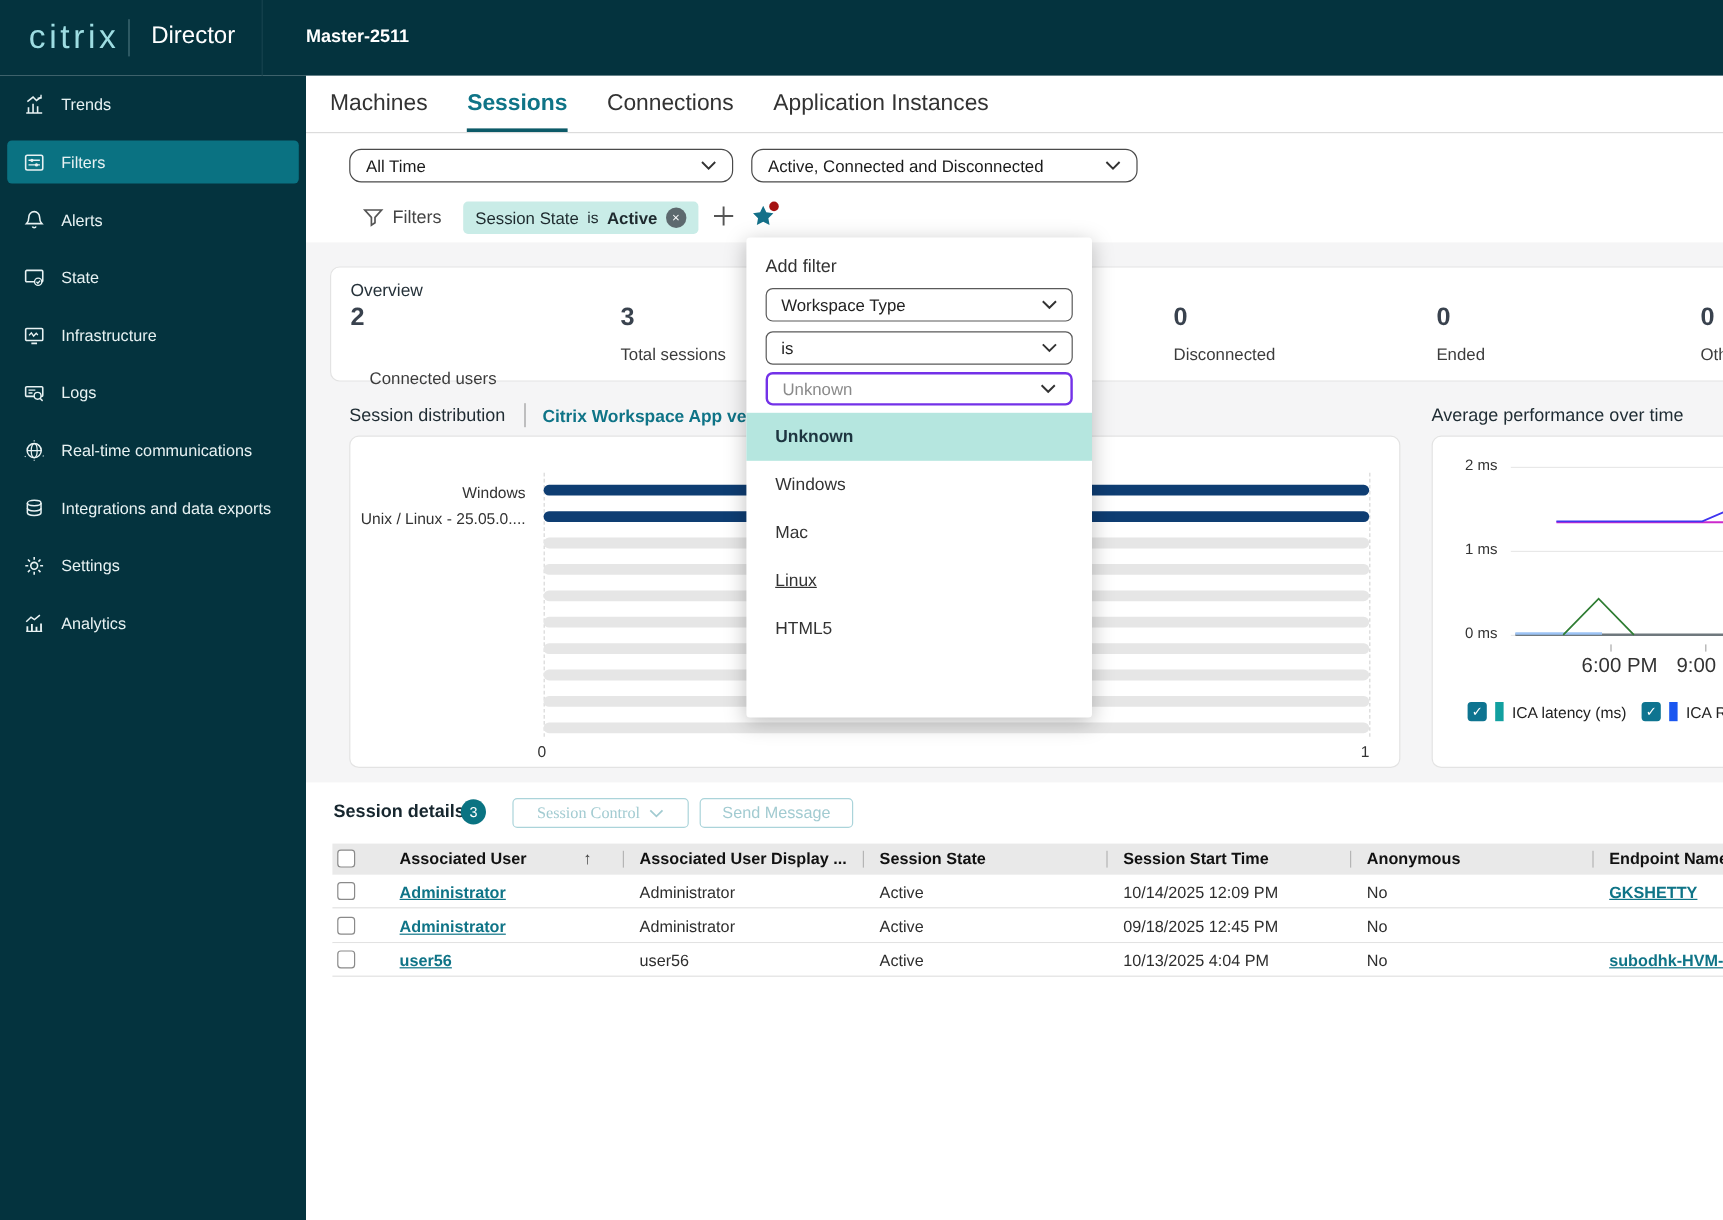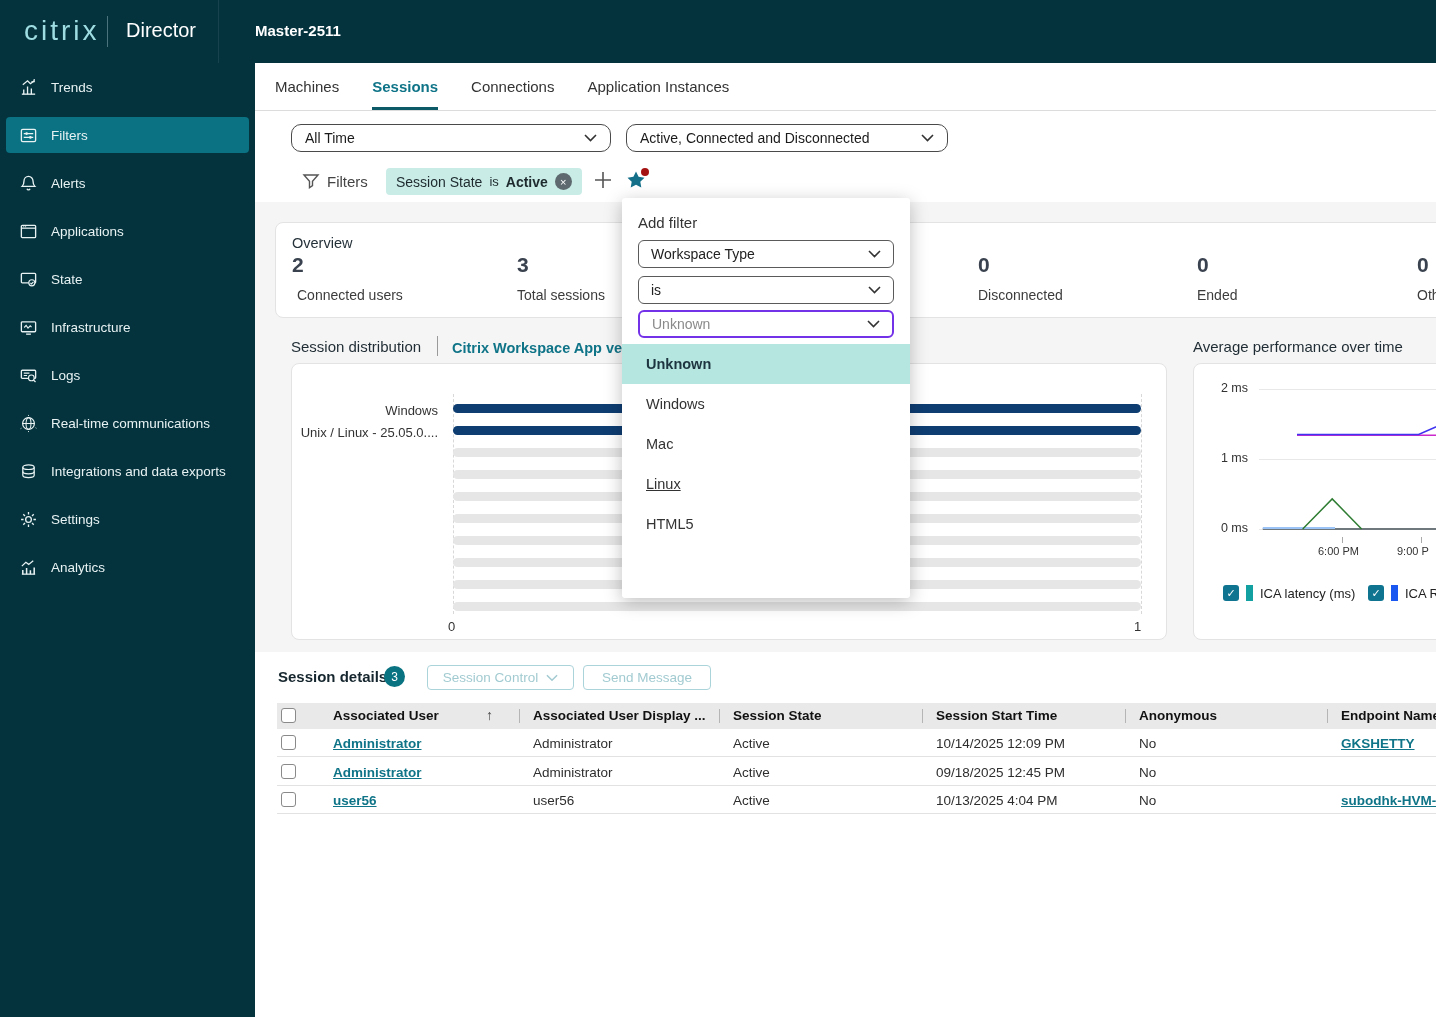--- a/index.html
+++ b/index.html
@@ -20,21 +20,21 @@
   #sidebar { left:0; top:63px; width:255px; height:954px; background:#04333e; z-index:5; }
   .nav-item { display:flex; align-items:center; gap:13px; height:48px; padding-left:19px;
               color:#e8f2f3; font-size:13.5px; cursor:pointer; }
   .nav-item.active { height:36px; margin:6px; padding-left:13px; background:#0a7282; border-radius:4px; }
   .nav-item svg { flex:none; }
 
   
   #tabs-row { left:255px; top:63px; width:1181px; height:47px; display:flex; align-items:stretch;
               gap:33px; padding-left:20px; background:#fff; }
   #tabs-underline { left:255px; top:110px; width:1181px; height:1px; background:#dcdcdc; }
-  .tab { position:relative; display:flex; align-items:center; font-size:15px; color:#333; cursor:pointer; }
+  .tab { position:relative; display:flex; align-items:center; font-size:19px; color:#333; cursor:pointer; }
   .tab.active { color:#0f7487; font-weight:700; }
   .tab.active::after { content:""; position:absolute; left:0; right:0; bottom:0; height:3px; background:#0c5a68; }
 
   
   .sel { height:28px; border:1px solid #4a4a4a; border-radius:10px; background:#fff;
          display:flex; align-items:center; justify-content:space-between;
          padding:0 13px; font-size:14px; color:#1a1a1a; cursor:pointer; }
   #sel-time { left:291px; top:124px; width:320px; }
   #sel-state { left:626px; top:124px; width:322px; }
 
@@ -62,35 +62,35 @@
   #dist-card { left:291px; top:363px; width:876px; height:277px; }
   .bar-label { position:absolute; width:146px; text-align:right; font-size:13px; color:#333; }
   .bar { position:absolute; left:161px; height:9px; border-radius:5px; }
   .grid-dash { position:absolute; top:30px; height:220px; border-left:1px dashed #d8d8d8; }
   .dist-xtick { position:absolute; top:255px; font-size:13px; color:#333; }
 
   #perf-title { left:1193px; top:338px; font-size:15px; color:#1f2c33; }
   #perf-card { left:1193px; top:363px; width:260px; height:277px; }
   .ytick { position:absolute; width:42px; text-align:right; font-size:12.5px; color:#333; }
   .hgrid { position:absolute; left:65px; width:190px; height:1px; background:#e8e8e8; }
-  .perf-xtick { position:absolute; top:181px; font-size:11px; color:#333; }
+  .perf-xtick { position:absolute; top:181px; font-size:17px; color:#333; }
   .xtickmark { position:absolute; top:173px; width:1px; height:6px; background:#aaa; }
   .legend-cb { position:absolute; width:16px; height:16px; border-radius:3px; background:#0e7490;
                color:#fff; font-size:11px; display:flex; align-items:center; justify-content:center; cursor:pointer; }
   .legend-swatch { position:absolute; width:7px; height:16px; }
   .legend-label { position:absolute; font-size:13px; color:#222; white-space:nowrap; }
 
   
   #sd-title { left:278px; top:668px; font-size:15px; font-weight:700; color:#16262e; }
   #sd-badge { left:384px; top:666px; width:21px; height:21px; border-radius:50%; background:#0a7382;
               color:#fff; font-size:12px; display:flex; align-items:center; justify-content:center; }
   .sd-btn { position:absolute; top:665px; height:25px; border:1px solid #abd4da; border-radius:4px;
             background:#fff; color:#a2cbd1; font-size:13.5px; display:flex; align-items:center;
             justify-content:center; gap:8px; cursor:pointer; }
-  #btn-session-control { left:427px; width:147px; }
+  #btn-session-control { left:427px; width:147px;font-family:Liberation Serif, serif; }
   #btn-send-message { left:583px; width:128px; }
 
   
   #thead { left:277px; top:703px; width:1159px; height:26px; background:#e9e9e9; }
   .th { position:absolute; top:5px; font-size:13.5px; font-weight:700; color:#111; white-space:nowrap; }
   .col-div { position:absolute; top:6px; width:1px; height:14px; background:#b5b5b5; }
   .cb { position:absolute; width:15px; height:15px; border:1.5px solid #8a8a8a; border-radius:3px;
         background:#fff; cursor:pointer; }
   #sort-arrow { position:absolute; left:209px; top:4px; font-size:14px; color:#444; }
   .trow { position:absolute; left:277px; width:1159px; height:28px; border-bottom:1px solid #e2e2e2; background:#fff; }
@@ -150,30 +150,20 @@
           <svg width="19" height="19" viewBox="0 0 20 20">
             <path d="M10 2.5a4.7 4.7 0 0 0-4.7 4.7c0 3.3-1 4.8-2 5.8h13.4c-1-1-2-2.5-2-5.8A4.7 4.7 0 0 0 10 2.5z" fill="none" stroke="#e8f2f3" stroke-width="1.4"></path>
             <path d="M8.4 15.5a1.7 1.7 0 0 0 3.2 0" fill="none" stroke="#e8f2f3" stroke-width="1.4"></path>
           </svg>
         </span>
         <span>Alerts</span>
       </div>
       <div class="nav-item">
         <span style="width: 19px; height: 19px; display: flex;">
           <svg width="19" height="19" viewBox="0 0 20 20">
-            <rect x="2.5" y="3.5" width="15" height="13" rx="1" fill="none" stroke="#e8f2f3" stroke-width="1.4"></rect>
-            <path d="M2.5 6.5h15" stroke="#e8f2f3" stroke-width="1.3"></path>
-            <path d="M4.5 5h1M6.5 5h1" stroke="#e8f2f3" stroke-width="1.2"></path>
-          </svg>
-        </span>
-        <span>Applications</span>
-      </div>
-      <div class="nav-item">
-        <span style="width: 19px; height: 19px; display: flex;">
-          <svg width="19" height="19" viewBox="0 0 20 20">
             <rect x="2.5" y="3.5" width="15" height="10" rx="1" fill="none" stroke="#e8f2f3" stroke-width="1.4"></rect>
             <circle cx="13.5" cy="13.5" r="3.2" fill="#04333e" stroke="#e8f2f3" stroke-width="1.2"></circle>
             <path d="M12 13.5l1.2 1.2 2-2.2" fill="none" stroke="#e8f2f3" stroke-width="1.2"></path>
           </svg>
         </span>
         <span>State</span>
       </div>
       <div class="nav-item">
         <span style="width: 19px; height: 19px; display: flex;">
           <svg width="19" height="19" viewBox="0 0 20 20">
@@ -275,21 +265,21 @@
     <path d="M10 1.5l2.6 5.3 5.9.9-4.2 4.1 1 5.8-5.3-2.8-5.3 2.8 1-5.8L1.5 7.7l5.9-.9z" fill="#147089"></path>
   </svg>
   <div id="star-dot" class="abs"></div>
 
   <div id="panel" class="abs"></div>
 
   <div id="overview-card" class="abs card">
     <div style="position:absolute;left:16px;top:12px;font-size:14.5px;color:#26323a">Overview</div>
     <div id="stats-row">
         <div class="stat-val" style="left: 16px;">2</div>
-        <div class="stat-label" style="left: 21px;">Connected users</div>
+        <div class="stat-label" style="left: 32px; margin-top: 20px;">Connected users</div>
         <div class="stat-val" style="left: 241px;">3</div>
         <div class="stat-label" style="left: 241px;">Total sessions</div>
         <div class="stat-val" style="left: 702px;">0</div>
         <div class="stat-label" style="left: 702px;">Disconnected</div>
         <div class="stat-val" style="left: 921px;">0</div>
         <div class="stat-label" style="left: 921px;">Ended</div>
         <div class="stat-val" style="left: 1141px;">0</div>
         <div class="stat-label" style="left: 1141px;">Oth</div>
       </div>
   </div>

